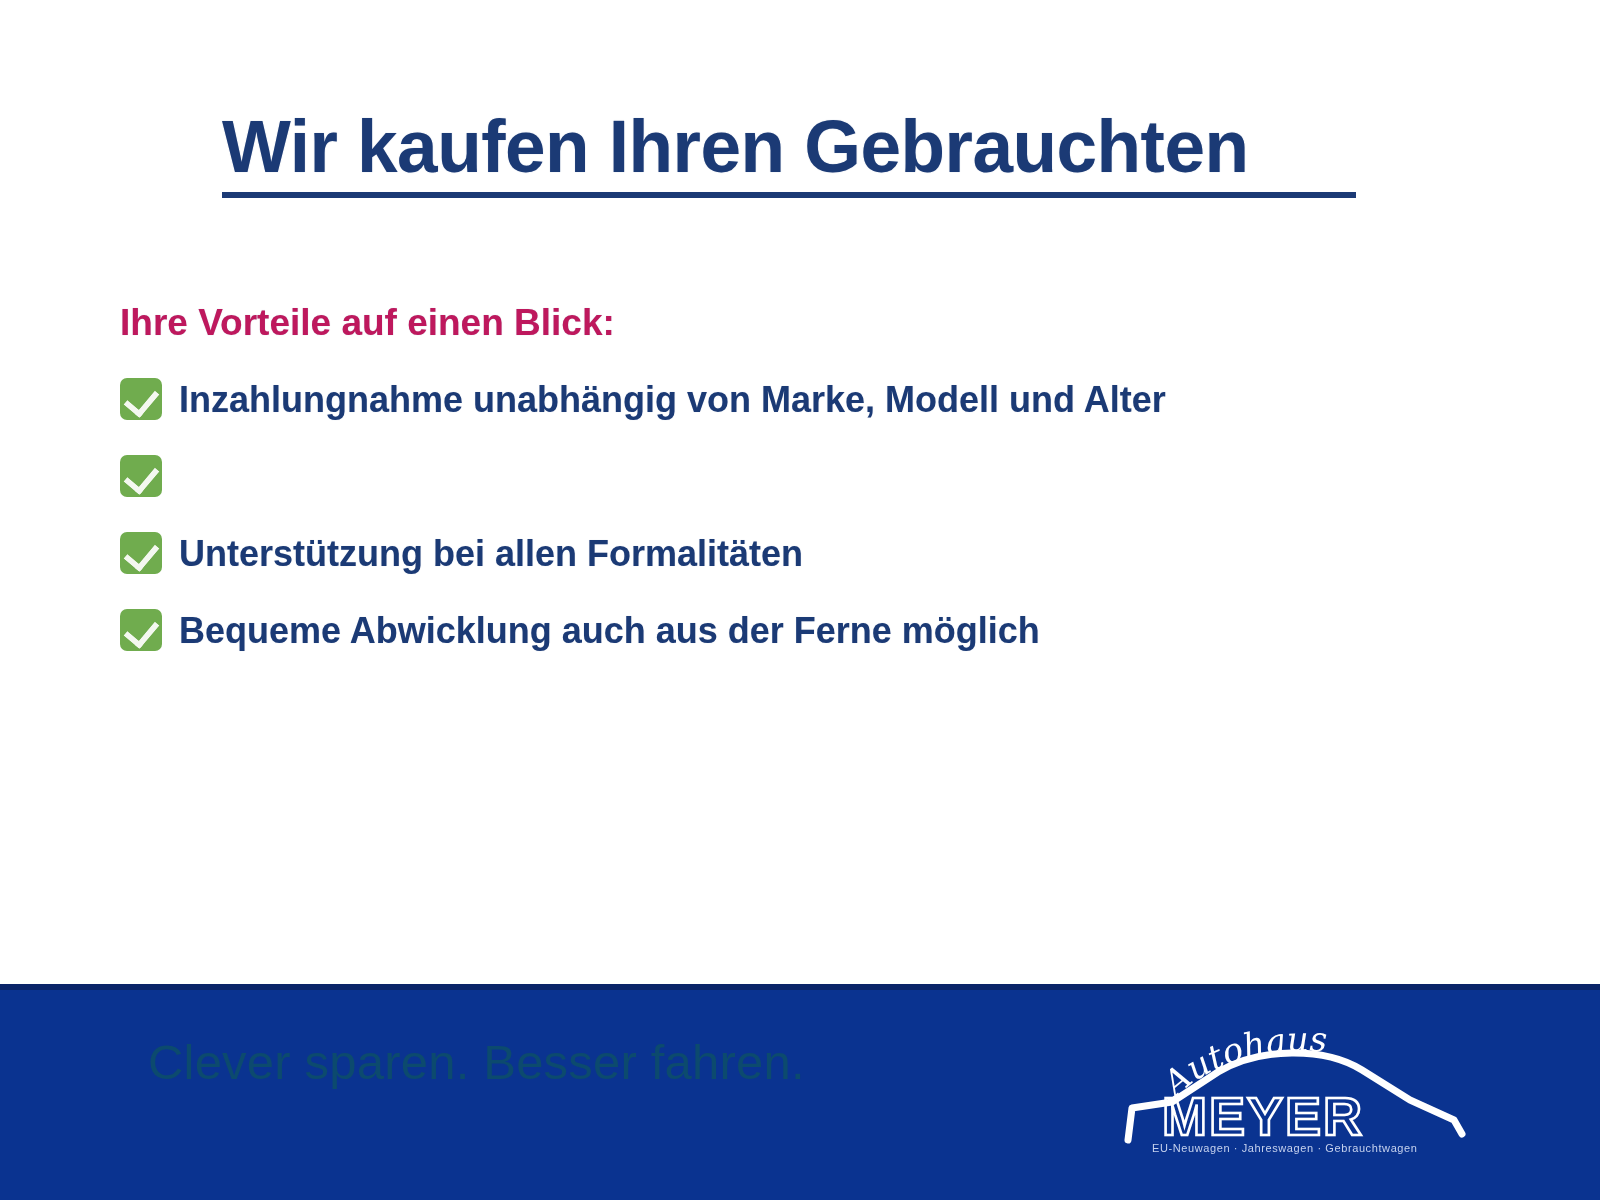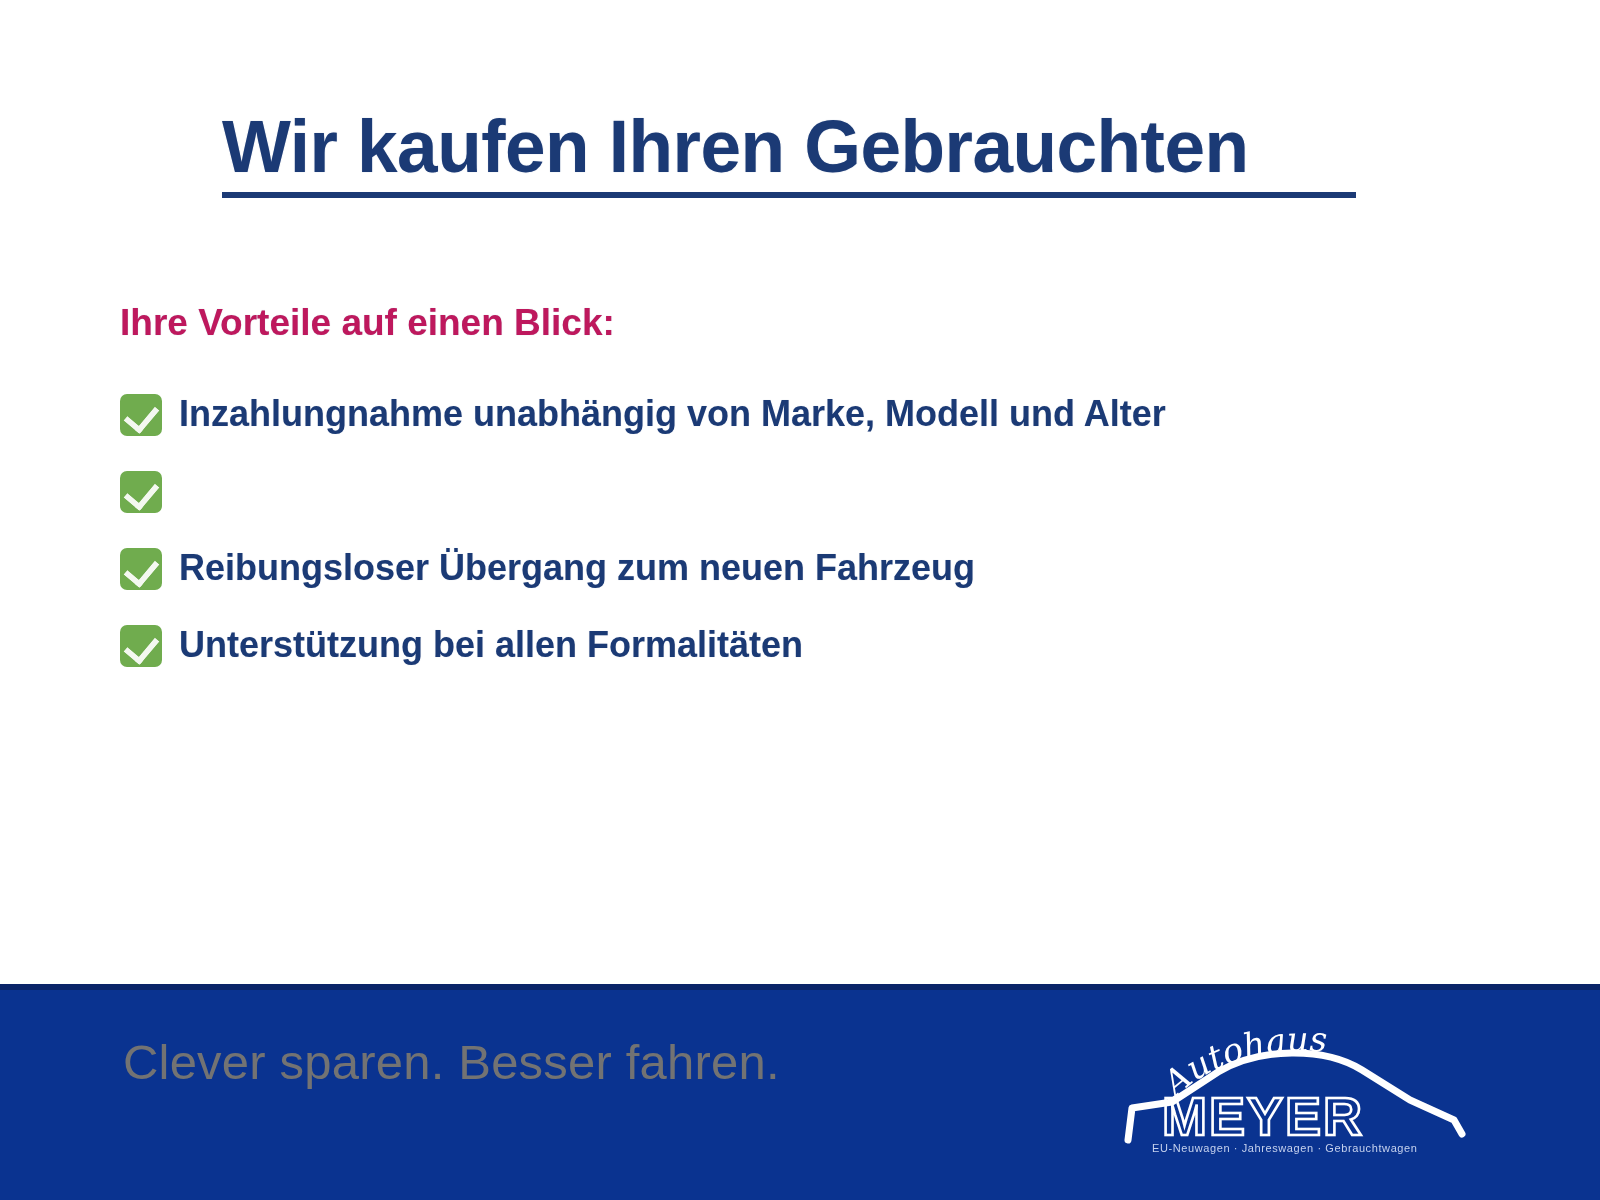--- a/index.html
+++ b/index.html
@@ -64,21 +64,21 @@
 
   
   .benefits {
     position: absolute;
     left: 120px;
     top: 378px;
     width: 1400px;
   }
   .benefit-row {
     display: flex;
-    align-items: flex-end;
+    align-items: flex-start;
     height: 58px;
     margin-bottom: 19px;
   }
   .check-box {
     position: relative;
     flex: 0 0 auto;
     width: 42px;
     height: 42px;
     border-radius: 7px;
     background: #70ac4e;
@@ -110,26 +110,26 @@
     left: 0;
     top: 984px;
     width: 1600px;
     height: 216px;
     background: #0a3390;
     border-top: 6px solid #0a2468;
     box-sizing: border-box;
   }
   .slogan {
     position: absolute;
-    left: 123px;
+    left: 148px;
     top: 1032px;
     font-size: 49px;
     line-height: 60px;
     font-weight: normal;
-    color: #737373;
+    color: #0c4a6e;
     white-space: nowrap;
     letter-spacing: 0.2px;
   }
 
   
   .logo {
     position: absolute;
     left: 1110px;
     top: 1002px;
     width: 370px;
@@ -178,34 +178,34 @@
         </span>
       <span class="benefit-text">Inzahlungnahme unabhängig von Marke, Modell und Alter</span>
     </div>
 
     <div class="benefit-row">
       <span class="check-box">
           <span class="tick"></span>
         </span>
     </div>
 
-    <div class="benefit-row">
-      <span class="check-box">
-          <span class="tick"></span>
-        </span>
-      <span class="benefit-text">Reibungsloser Übergang zum neuen Fahrzeug</span>
-    </div>
 
     <div class="benefit-row">
       <span class="check-box">
           <span class="tick"></span>
         </span>
       <span class="benefit-text">Unterstützung bei allen Formalitäten</span>
     </div>
 
+    <div class="benefit-row">
+      <span class="check-box">
+          <span class="tick"></span>
+        </span>
+      <span class="benefit-text">Bequeme Abwicklung auch aus der Ferne möglich</span>
+    </div>
 
   </div>
 
   <div class="footer-band"></div>
 
   <div class="slogan">Clever sparen. Besser fahren.</div>
 
   <div class="logo">
     <svg viewBox="0 0 370 158" xmlns="http://www.w3.org/2000/svg">
 

